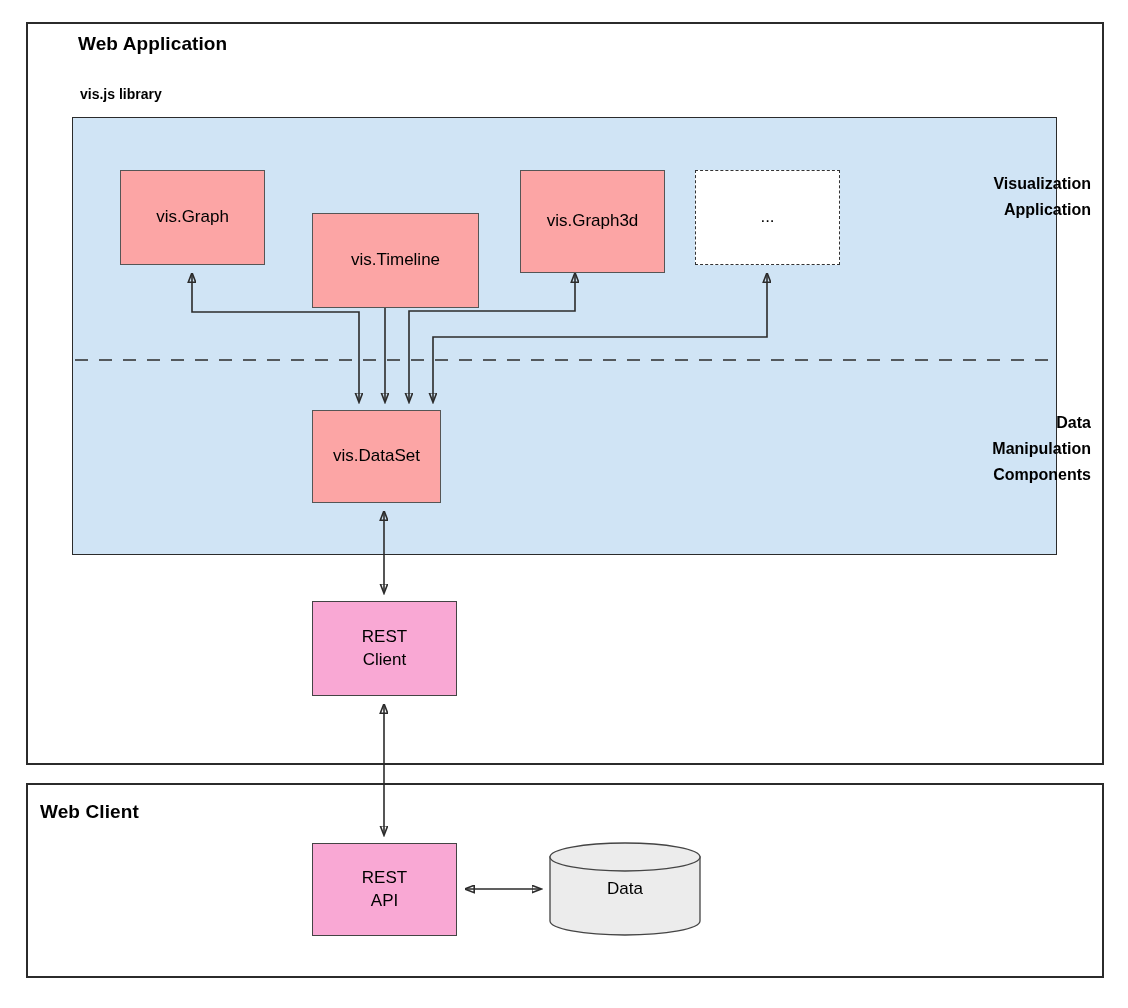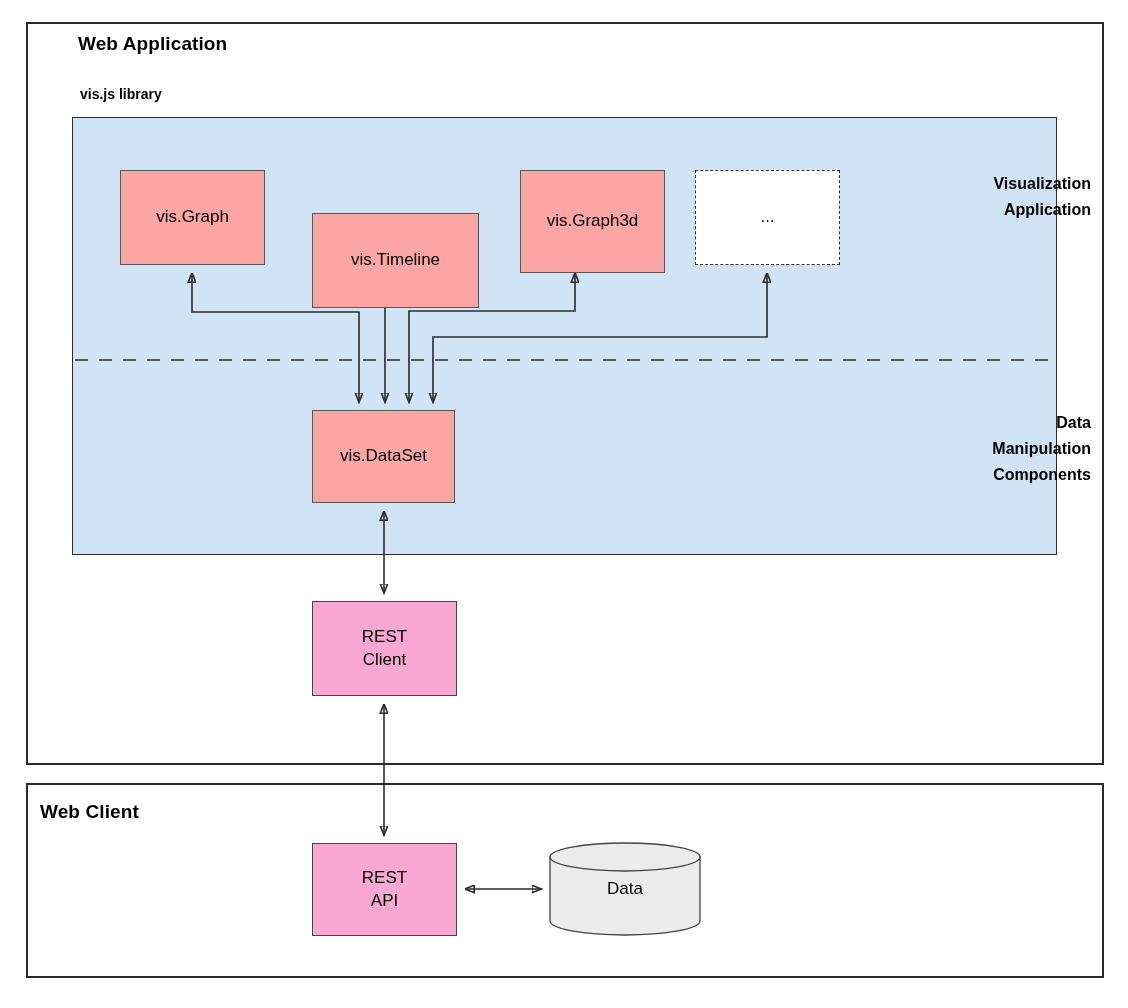--- a/index.html
+++ b/index.html
@@ -96,21 +96,21 @@
   }
   .node.gray {
     background: #f9a8d4;
     border: 1.3px solid #444444;
   }
 
   #node-graph    { left: 120px; top: 170px; width: 145px; height: 95px; }
   #node-timeline { left: 312px; top: 170px; width: 167px; height: 95px; margin-top: 43px; }
   #node-graph3d  { left: 503px; top: 170px; width: 145px; height: 103px; margin-left: 17px; }
   #node-more     { left: 695px; top: 170px; width: 145px; height: 95px; }
-  #node-dataset  { left: 312px; top: 410px; width: 143px; height: 93px; }
+  #node-dataset  { left: 312px; top: 410px; width: 129px; height: 93px; }
   #node-restclient { left: 312px; top: 601px; width: 145px; height: 95px; }
   #node-restapi  { left: 312px; top: 843px; width: 145px; height: 93px; }
 
   
   #node-data {
     position: absolute;
     left: 549px; top: 842px;
     width: 152px; height: 94px;
   }
   #node-data .cyl-svg {

